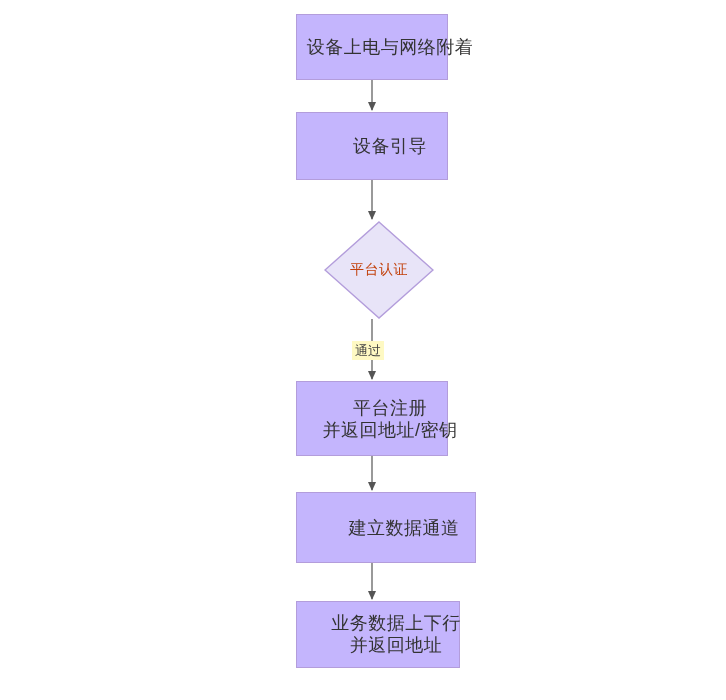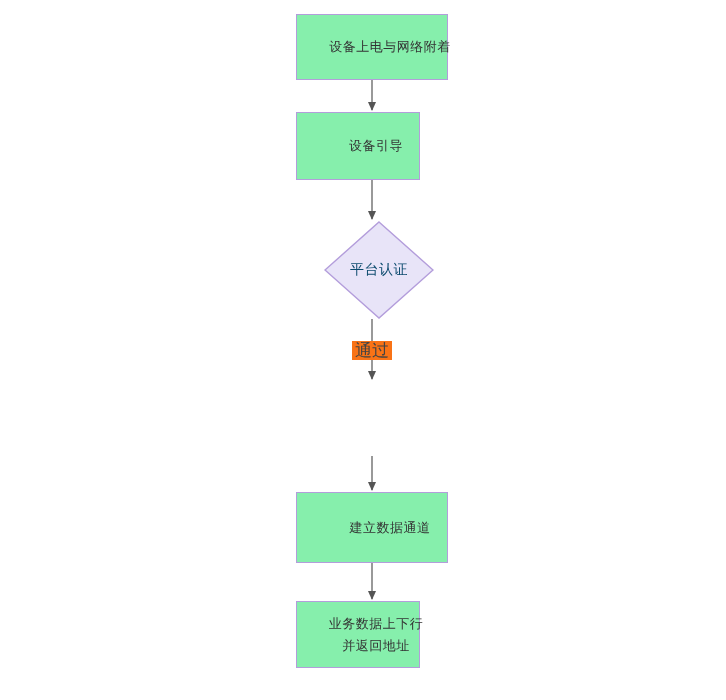--- a/index.html
+++ b/index.html
@@ -21,24 +21,24 @@
     width: 726px;
     height: 700px;
   }
   .node {
     position: absolute;
     box-sizing: border-box;
     display: flex;
     flex-direction: column;
     align-items: center;
     justify-content: center;
-    background: #86efac;
+    background: #c4b5fd;
     border: 1px solid #b39ddb;
     color: #333333;
-    font-size: 13px;
+    font-size: 18px;
     line-height: 22px;
     text-align: center;
     letter-spacing: 0.5px;
     padding-left: 36px;
   }
   .node-line {
     display: block;
     white-space: nowrap;
   }
   .diamond-wrap {
@@ -55,30 +55,30 @@
   }
   .diamond-label {
     position: absolute;
     left: 0;
     top: 0;
     width: 100%;
     height: 100%;
     display: flex;
     align-items: center;
     justify-content: center;
-    color: #0c4a6e;
+    color: #c2410c;
     font-size: 14px;
     letter-spacing: 0.5px;
     white-space: nowrap;
   }
   .edge-label {
     position: absolute;
-    background: #f97316;
+    background: #fef9c3;
     color: #444444;
-    font-size: 17px;
+    font-size: 13px;
     line-height: 17px;
     padding: 1px 3px;
     white-space: nowrap;
   }
   svg.connectors {
     position: absolute;
     left: 0;
     top: 0;
     width: 726px;
     height: 700px;
@@ -100,36 +100,40 @@
     <line x1="372" y1="180" x2="372" y2="219" stroke="#555555" stroke-width="1.2" marker-end="url(#arrowhead)"></line>
     <line x1="372" y1="319" x2="372" y2="379" stroke="#555555" stroke-width="1.2" marker-end="url(#arrowhead)"></line>
     <line x1="372" y1="456" x2="372" y2="490" stroke="#555555" stroke-width="1.2" marker-end="url(#arrowhead)"></line>
     <line x1="372" y1="563" x2="372" y2="599" stroke="#555555" stroke-width="1.2" marker-end="url(#arrowhead)"></line>
   </svg>
 
   <div class="node" style="left:296px; top:14px; width:152px; height:66px;">
     <span class="node-line">设备上电与网络附着</span>
   </div>
 
-  <div class="node" style="left:296px; top:112px; width:124px; height:68px;">
+  <div class="node" style="left:296px; top:112px; width:152px; height:68px;">
     <span class="node-line">设备引导</span>
   </div>
 
   <div class="diamond-wrap" style="left:324px; top:221px;">
     <svg class="diamond-shape" viewBox="0 0 110 98" preserveAspectRatio="none">
       <polygon points="55,1 109,49 55,97 1,49" fill="#e8e4f8" stroke="#b39ddb" stroke-width="1.4"></polygon>
     </svg>
     <div class="diamond-label">平台认证</div>
   </div>
 
   <div class="edge-label" style="left:352px; top:341px;">通过</div>
 
+  <div class="node" style="left:296px; top:381px; width:152px; height:75px;">
+    <span class="node-line">平台注册</span>
+    <span class="node-line">并返回地址/密钥</span>
+  </div>
 
-  <div class="node" style="left:296px; top:492px; width:152px; height:71px;">
+  <div class="node" style="left:296px; top:492px; width:180px; height:71px;">
     <span class="node-line">建立数据通道</span>
   </div>
 
-  <div class="node" style="left:296px; top:601px; width:124px; height:67px;">
+  <div class="node" style="left:296px; top:601px; width:164px; height:67px;font-family:Liberation Mono, monospace;">
     <span class="node-line">业务数据上下行</span>
     <span class="node-line">并返回地址</span>
   </div>
 
 </div>
 
 </body></html>

